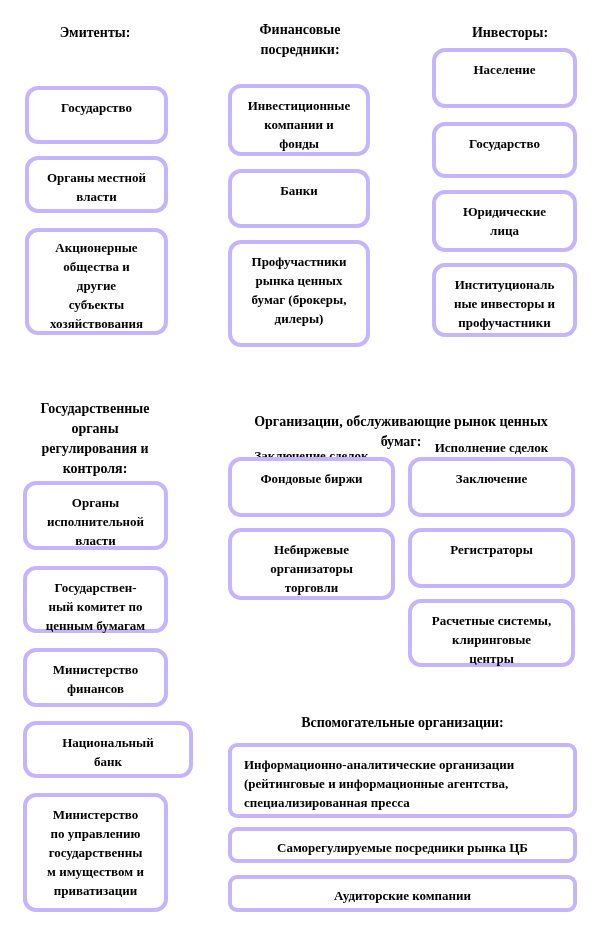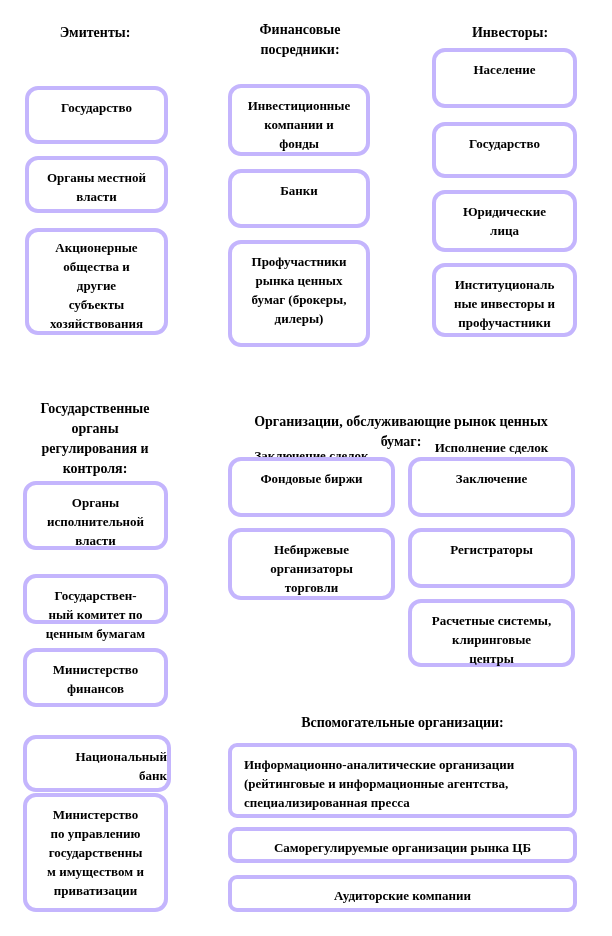--- a/index.html
+++ b/index.html
@@ -89,26 +89,26 @@
   </div>
 
   <div class="panel" style="left:12px;top:395px;width:166px;height:525px;">
     <div class="ptitle" style="top:4px;">Государственные
 органы
 регулирования и
 контроля:</div>
     <div class="rbox" style="left:11px;top:86px;width:145px;height:69px;">Органы
 исполнительной
 власти</div>
-    <div class="rbox" style="left:11px;top:171px;width:145px;height:50px;margin-top:8px;">Государствен-
+    <div class="rbox" style="left:11px;top:171px;width:145px;height:67px;">Государствен-
 ный комитет по
 ценным бумагам</div>
     <div class="rbox" style="left:11px;top:253px;width:145px;height:59px;">Министерство
 финансов</div>
-    <div class="rbox" style="left:11px;top:340px;width:148px;height:57px;text-align:right;">Национальный
+    <div class="rbox" style="left:11px;top:326px;width:170px;height:57px;">Национальный
 банк</div>
     <div class="rbox" style="left:11px;top:398px;width:145px;height:119px;">Министерство
 по управлению
 государственны
 м имуществом  и
 приватизации</div>
   </div>
 
   <div class="panel" style="left:215px;top:395px;width:372px;height:278px;">
     <div class="ptitle" style="top:17px;">Организации,  обслуживающие рынок ценных
@@ -124,17 +124,17 @@
     <div class="rbox" style="left:193px;top:204px;width:167px;height:68px;">Расчетные системы,
 клиринговые
 центры</div>
   </div>
 
   <div class="panel" style="left:215px;top:705px;width:375px;height:218px;">
     <div class="ptitle" style="top:8px;">Вспомогательные организации:</div>
     <div class="rbox wide leftalign" style="left:13px;top:38px;width:349px;height:75px;">Информационно-аналитические организации
 (рейтинговые и информационные агентства,
 специализированная пресса</div>
-    <div class="rbox wide" style="left:13px;top:122px;width:349px;height:36px;padding-top:7px;">Саморегулируемые  организации рынка ЦБ</div>
+    <div class="rbox wide" style="left:13px;top:122px;width:349px;height:36px;padding-top:7px;">Саморегулируемые  посредники рынка ЦБ</div>
     <div class="rbox wide" style="left:13px;top:170px;width:349px;height:37px;padding-top:7px;">Аудиторские  компании</div>
   </div>
 
 </div>
 
 </body></html>

